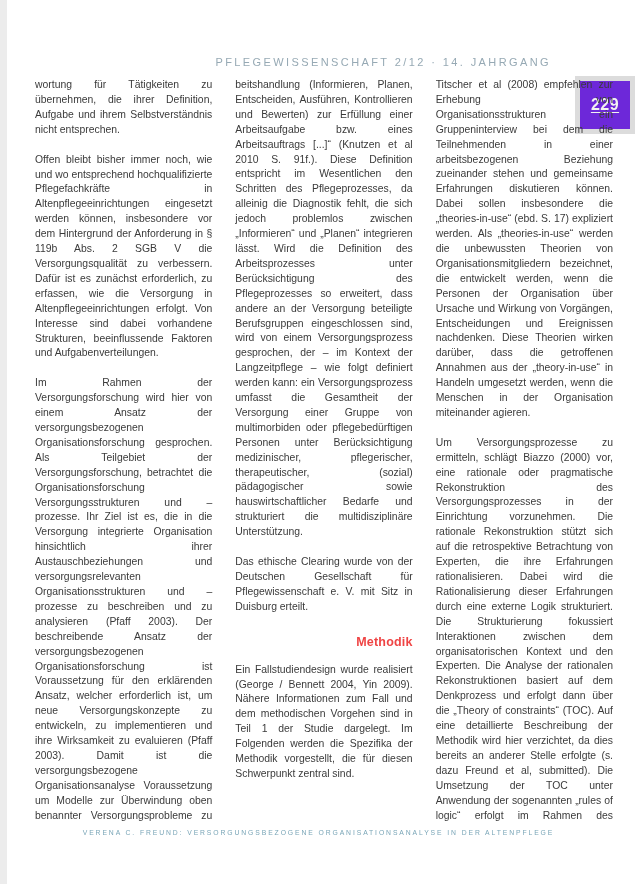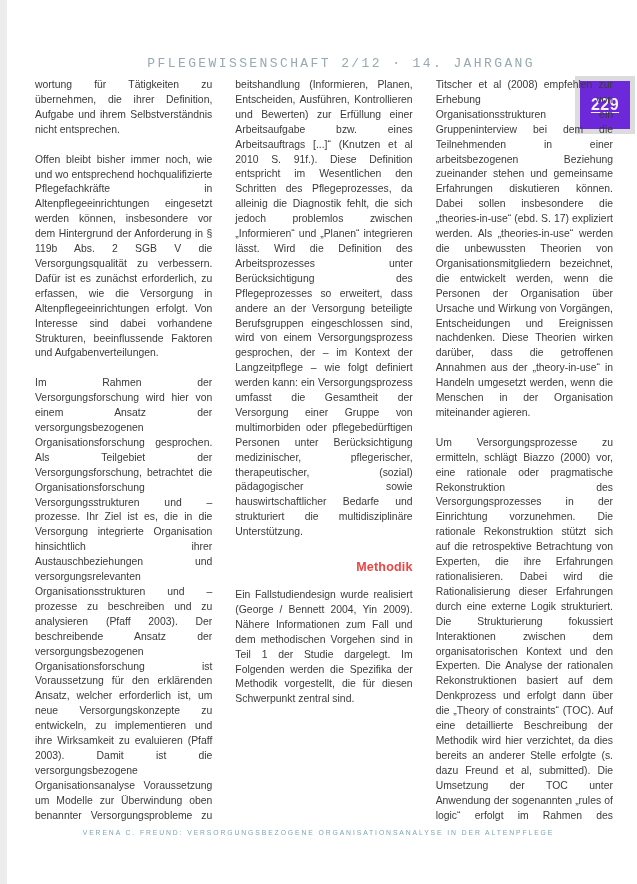--- a/index.html
+++ b/index.html
@@ -10,25 +10,24 @@
     position:relative;
     overflow:hidden;
     color:#3a3a3a;
   }
   .left-strip {
     position:absolute; left:0; top:0;
     width:7px; height:884px;
     background:#ececec;
   }
   .journal-header {
-    position:absolute; top:56px; right:102px;
-    font-size:13px; letter-spacing:2.4px;
+    position:absolute; top:56px; right:86px;
+    font-size:11px; letter-spacing:2.4px;
     color:#96a9b4; text-transform:uppercase;
     white-space:nowrap;
-    font-family:Liberation Mono, monospace;
   }
   .pagebox {
     position:absolute; top:76px; right:2px;
     width:60px; height:58px;
     background:#dcdcdc;
     display:flex; align-items:center; justify-content:center;
     box-sizing:border-box; padding:5px;
   }
   .pagebox-inner {
     width:100%; height:100%;
@@ -84,20 +83,21 @@
   <div class="columns">
 
     <div class="col">
       <p>wortung für Tätigkeiten zu übernehmen, die ihrer Definition, Aufgabe und ihrem Selbstverständnis nicht entsprechen.</p>
       <p>Offen bleibt bisher immer noch, wie und wo entsprechend hochqualifizierte Pflegefachkräfte in Altenpflegeeinrichtungen eingesetzt werden können, insbesondere vor dem Hintergrund der Anforderung in § 119b Abs. 2 SGB V die Versorgungsqualität zu verbessern. Dafür ist es zunächst erforderlich, zu erfassen, wie die Versorgung in Altenpflegeeinrichtungen erfolgt. Von Interesse sind dabei vorhandene Strukturen, beeinflussende Faktoren und Aufgabenverteilungen.</p>
       <p>Im Rahmen der Versorgungsforschung wird hier von einem Ansatz der versorgungsbezogenen Organisationsforschung gesprochen. Als Teilgebiet der Versorgungsforschung, betrachtet die Organisationsforschung Versorgungsstrukturen und –prozesse. Ihr Ziel ist es, die in die Versorgung integrierte Organisation hinsichtlich ihrer Austauschbeziehungen und versorgungsrelevanten Organisationsstrukturen und –prozesse zu beschreiben und zu analysieren (Pfaff 2003). Der beschreibende Ansatz der versorgungsbezogenen Organisationsforschung ist Voraussetzung für den erklärenden Ansatz, welcher erforderlich ist, um neue Versorgungskonzepte zu entwickeln, zu implementieren und ihre Wirksamkeit zu evaluieren (Pfaff 2003). Damit ist die versorgungsbezogene Organisationsanalyse Voraussetzung um Modelle zur Überwindung oben benannter Versorgungsprobleme zu realisieren. Gegenstand der Untersuchung ist der Versorgungsprozess in vollstationären Altenpflegeeinrichtungen. Die Definition des Versorgungsprozesses in einer Pflegeeinrichtung kann aus der Definition des Arbeitsprozesses abgeleitet werden. Ein Arbeitsprozess ist definiert als „eine vollständige Ar-</p>
     </div>
 
     <div class="col">
       <p>beitshandlung (Informieren, Planen, Entscheiden, Ausführen, Kontrollieren und Bewerten) zur Erfüllung einer Arbeitsaufgabe bzw. eines Arbeitsauftrags [...]“ (Knutzen et al 2010 S. 91f.). Diese Definition entspricht im Wesentlichen den Schritten des Pflegeprozesses, da alleinig die Diagnostik fehlt, die sich jedoch problemlos zwischen „Informieren“ und „Planen“ integrieren lässt. Wird die Definition des Arbeitsprozesses unter Berücksichtigung des Pflegeprozesses so erweitert, dass andere an der Versorgung beteiligte Berufsgruppen eingeschlossen sind, wird von einem Versorgungsprozess gesprochen, der – im Kontext der Langzeitpflege – wie folgt definiert werden kann: ein Versorgungsprozess umfasst die Gesamtheit der Versorgung einer Gruppe von multimorbiden oder pflegebedürftigen Personen unter Berücksichtigung medizinischer, pflegerischer, therapeutischer, (sozial) pädagogischer sowie hauswirtschaftlicher Bedarfe und strukturiert die multidisziplinäre Unterstützung.</p>
+      <p>Das ethische Clearing wurde von der Deutschen Gesellschaft für Pflegewissenschaft e. V. mit Sitz in Duisburg erteilt.</p>
       <h2 class="section-heading">Methodik</h2>
       <p>Ein Fallstudiendesign wurde realisiert (George / Bennett 2004, Yin 2009). Nähere Informationen zum Fall und dem methodischen Vorgehen sind in Teil 1 der Studie dargelegt. Im Folgenden werden die Spezifika der Methodik vorgestellt, die für diesen Schwerpunkt zentral sind.</p>
     </div>
 
     <div class="col">
       <p>Titscher et al (2008) empfehlen zur Erhebung von Organisationsstrukturen ein Gruppeninterview bei dem die Teilnehmenden in einer arbeitsbezogenen Beziehung zueinander stehen und gemeinsame Erfahrungen diskutieren können. Dabei sollen insbesondere die „theories-in-use“ (ebd. S. 17) expliziert werden. Als „theories-in-use“ werden die unbewussten Theorien von Organisationsmitgliedern bezeichnet, die entwickelt werden, wenn die Personen der Organisation über Ursache und Wirkung von Vorgängen, Entscheidungen und Ereignissen nachdenken. Diese Theorien wirken darüber, dass die getroffenen Annahmen aus der „theory-in-use“ in Handeln umgesetzt werden, wenn die Menschen in der Organisation miteinander agieren.</p>
       <p>Um Versorgungsprozesse zu ermitteln, schlägt Biazzo (2000) vor, eine rationale oder pragmatische Rekonstruktion des Versorgungsprozesses in der Einrichtung vorzunehmen. Die rationale Rekonstruktion stützt sich auf die retrospektive Betrachtung von Experten, die ihre Erfahrungen rationalisieren. Dabei wird die Rationalisierung dieser Erfahrungen durch eine externe Logik strukturiert. Die Strukturierung fokussiert Interaktionen zwischen dem organisatorischen Kontext und den Experten. Die Analyse der rationalen Rekonstruktionen basiert auf dem Denkprozess und erfolgt dann über die „Theory of constraints“ (TOC). Auf eine detaillierte Beschreibung der Methodik wird hier verzichtet, da dies bereits an anderer Stelle erfolgte (s. dazu Freund et al, submitted). Die Umsetzung der TOC unter Anwendung der sogenannten „rules of logic“ erfolgt im Rahmen des Experten-(Facharbeiter)-Workshops. Ziel des Experten-(Facharbeiter)-Workshop ist es Arbeitsprozesse zu erheben sowie Aufgaben und Zuständigkeiten zu ermitteln, die in den ver-</p>
     </div>
 
   </div>

